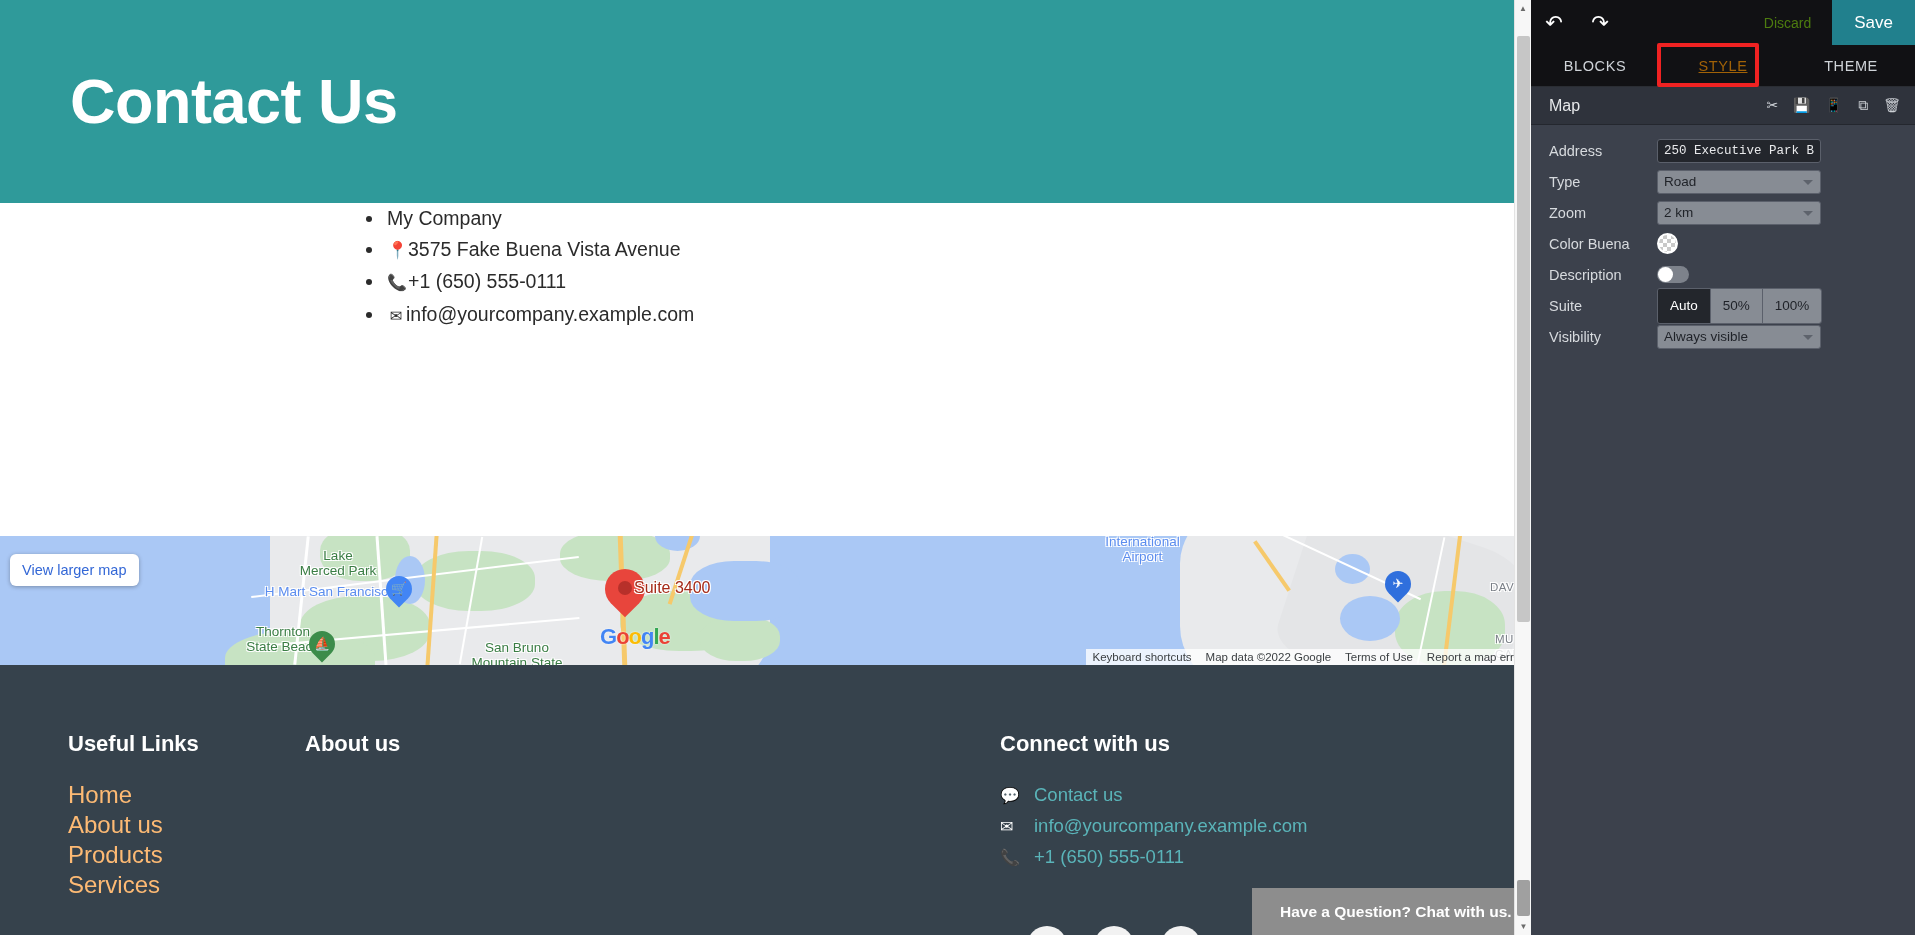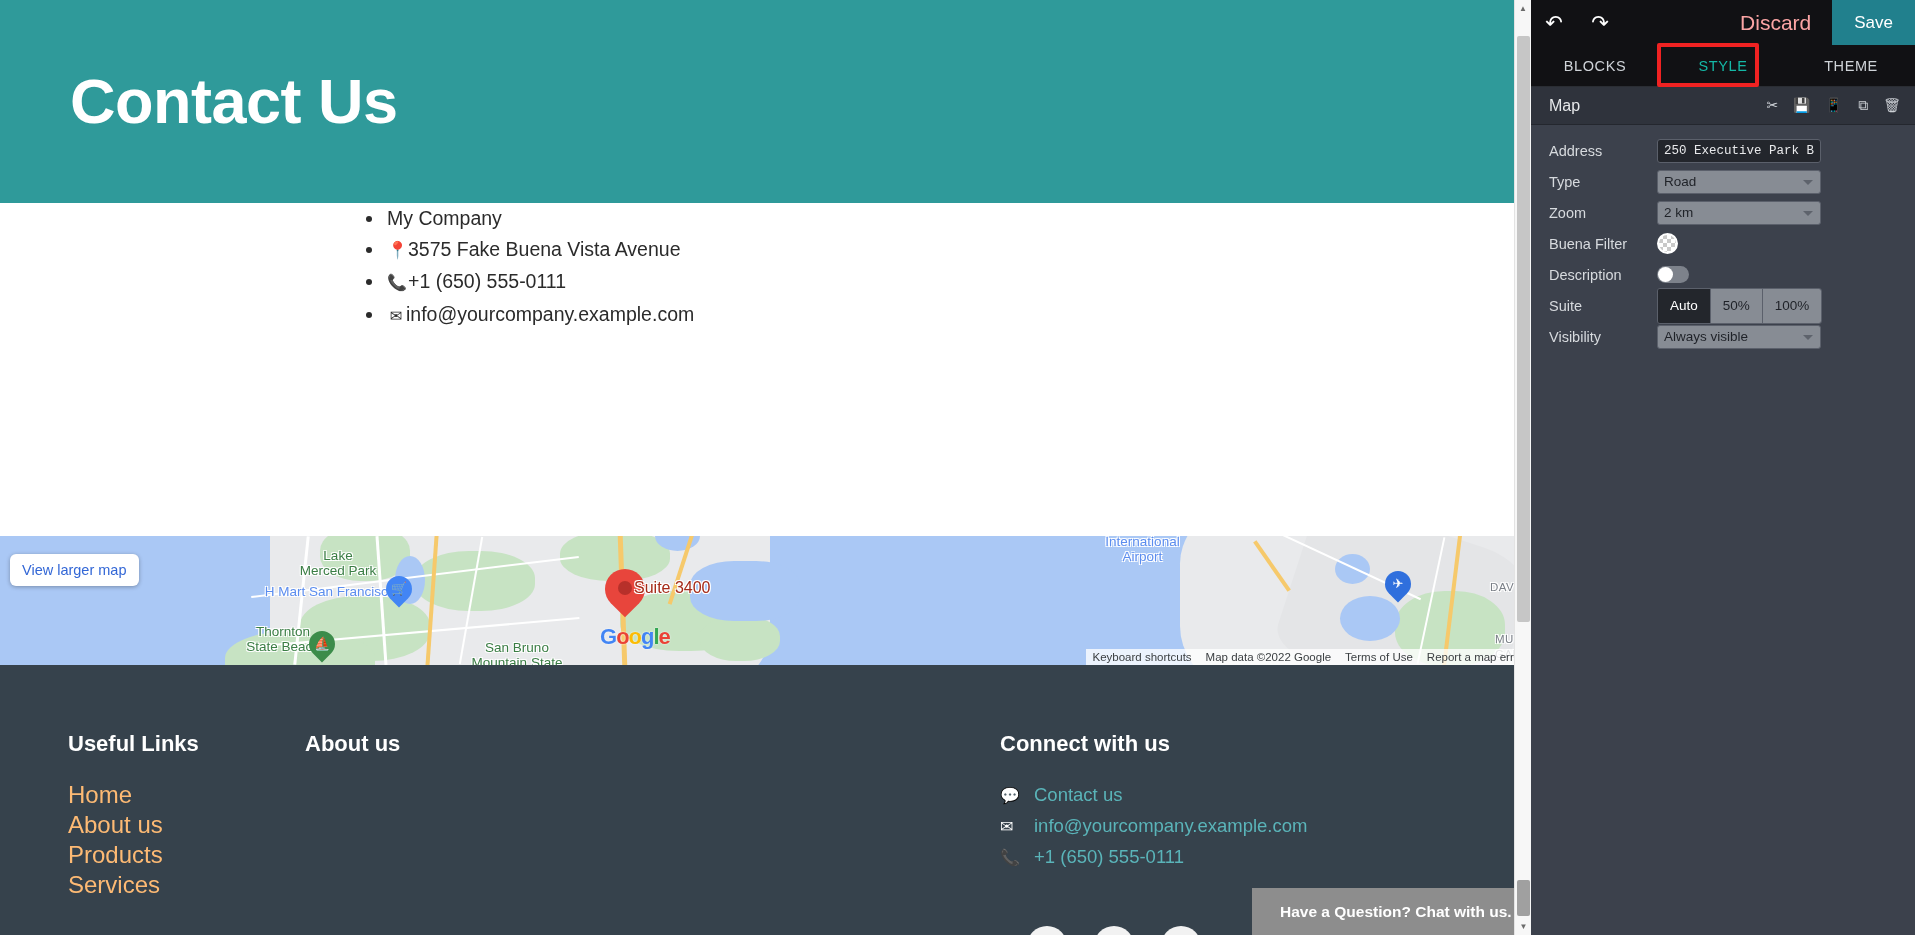--- a/index.html
+++ b/index.html
@@ -329,22 +329,22 @@
   }
   .ed-topbar .undo, .ed-topbar .redo {
     width: 46px;
     text-align: center;
     font-size: 21px;
     color: #ffffff;
     line-height: 1;
   }
   .ed-topbar .spacer { flex: 1; }
   .ed-topbar .discard {
-    font-size: 21px;
-    color: #fca5a5;
+    font-size: 14px;
+    color: #4d7c0f;
     padding: 0 21px;
   }
   .ed-topbar .save {
     background: #21808d;
     color: #fff;
     font-size: 17px;
     height: 45px;
     display: flex; align-items: center;
     padding: 7px 22px;
   }
@@ -355,21 +355,21 @@
     position: relative;
     border-bottom: 1px solid #2a2d33;
   }
   .ed-tab {
     flex: 1;
     display: flex; align-items: center; justify-content: center;
     color: #cfd3d8;
     font-size: 14.5px;
     letter-spacing: .6px;
   }
-  .ed-tab.active { color: #14b8a6; }
+  .ed-tab.active { color: #a16207; text-decoration: underline; }
   .tab-highlight {
     position: absolute;
     left: 126px; top: -2px;
     width: 102px; height: 44px;
     border: 4px solid #f02222;
     border-radius: 2px;
     pointer-events: none;
   }
 
   .blk-header {
@@ -684,21 +684,21 @@
         <div class="opt-label">Zoom</div>
         <div class="opt-ctl">
           <div class="sel">
             <span>2 km</span>
             <span class="caret"></span>
           </div>
         </div>
       </div>
 
       <div class="opt-row">
-        <div class="opt-label">Buena Filter</div>
+        <div class="opt-label">Color Buena</div>
         <div class="opt-ctl">
           <div class="swatch"></div>
         </div>
       </div>
 
       <div class="opt-row">
         <div class="opt-label">Description</div>
         <div class="opt-ctl">
           <div class="toggle">
             <div class="knob"></div>

